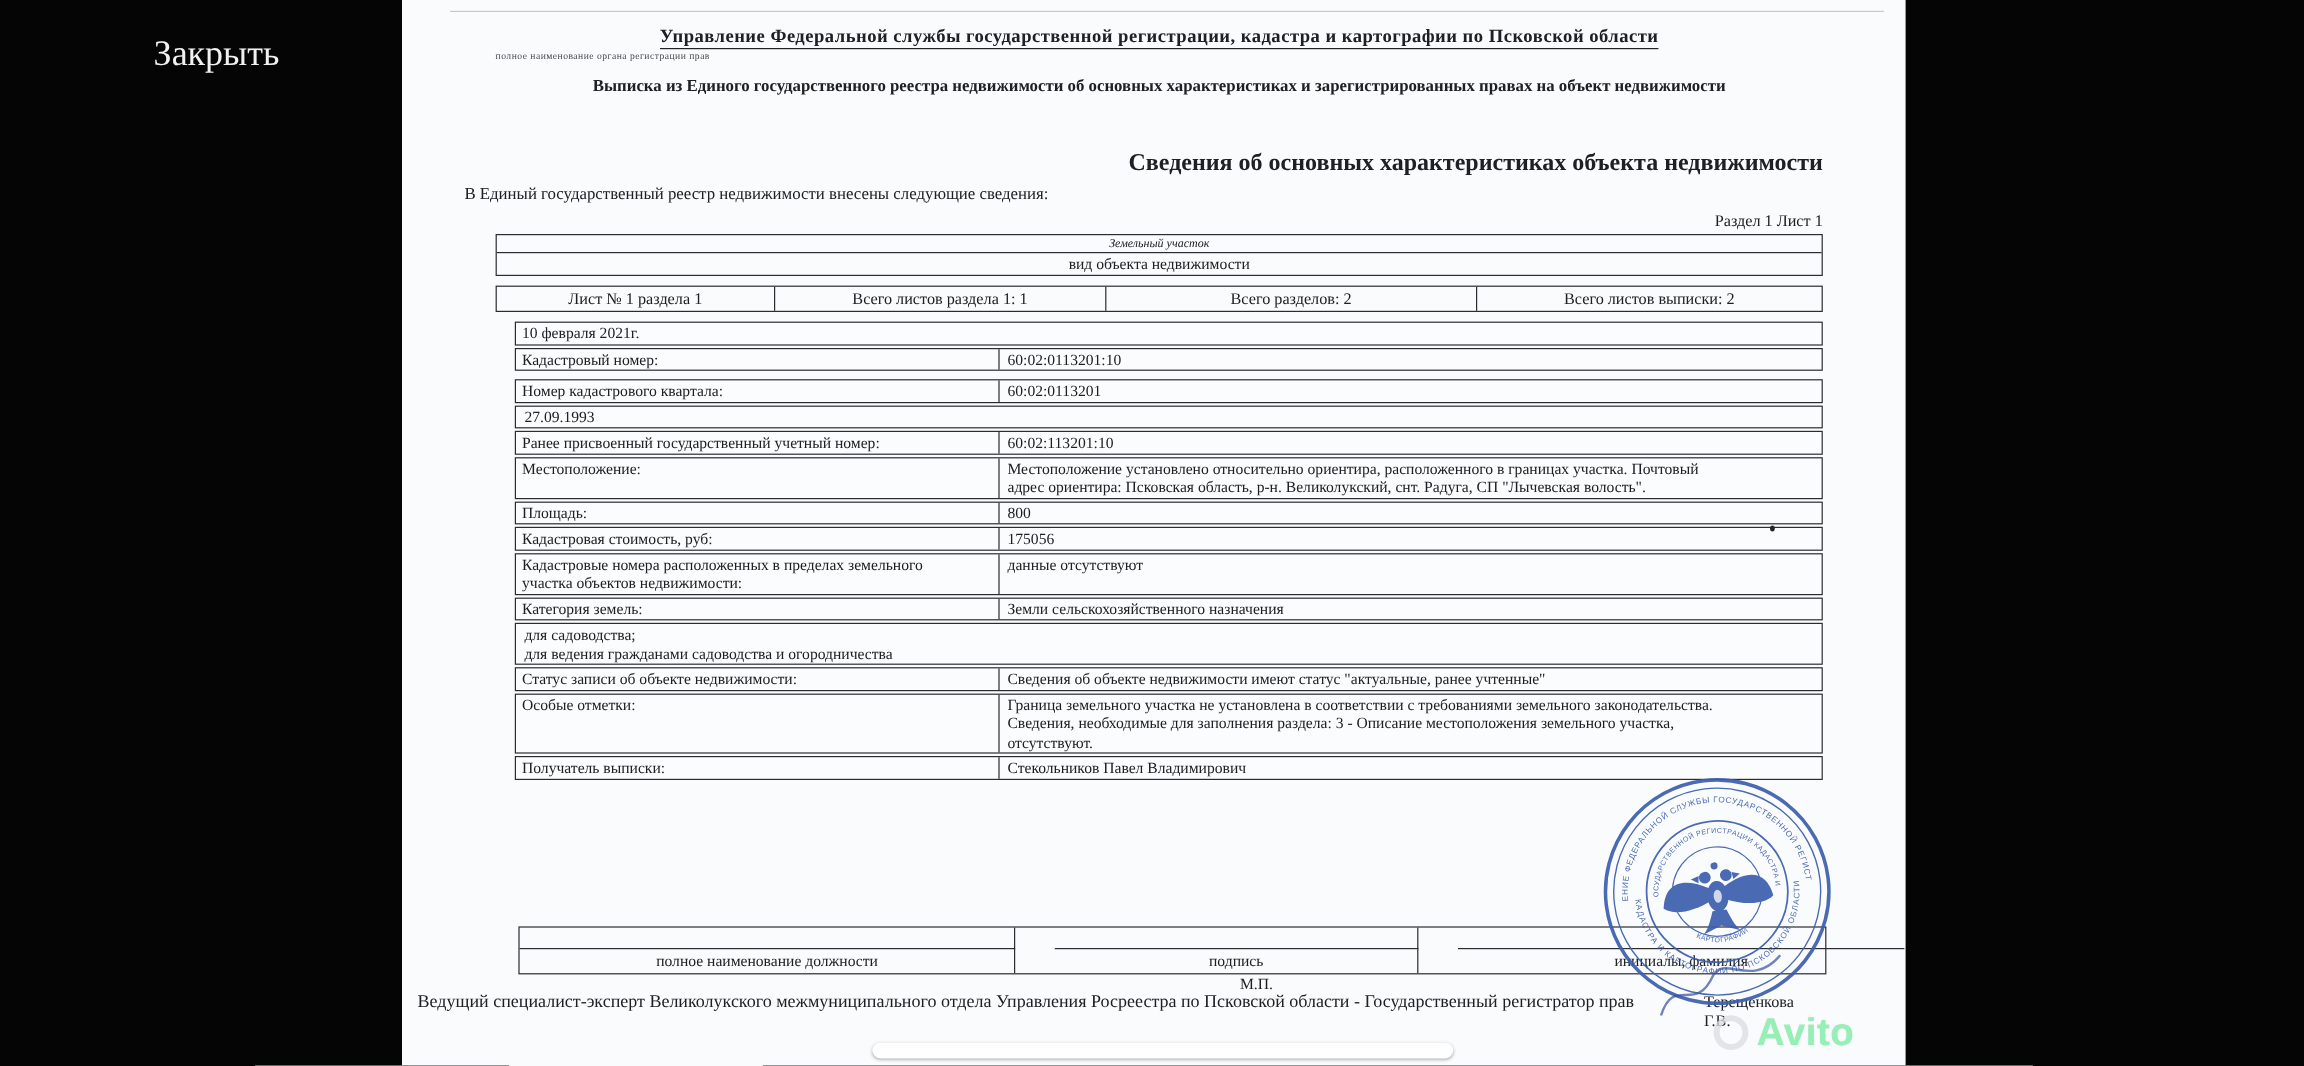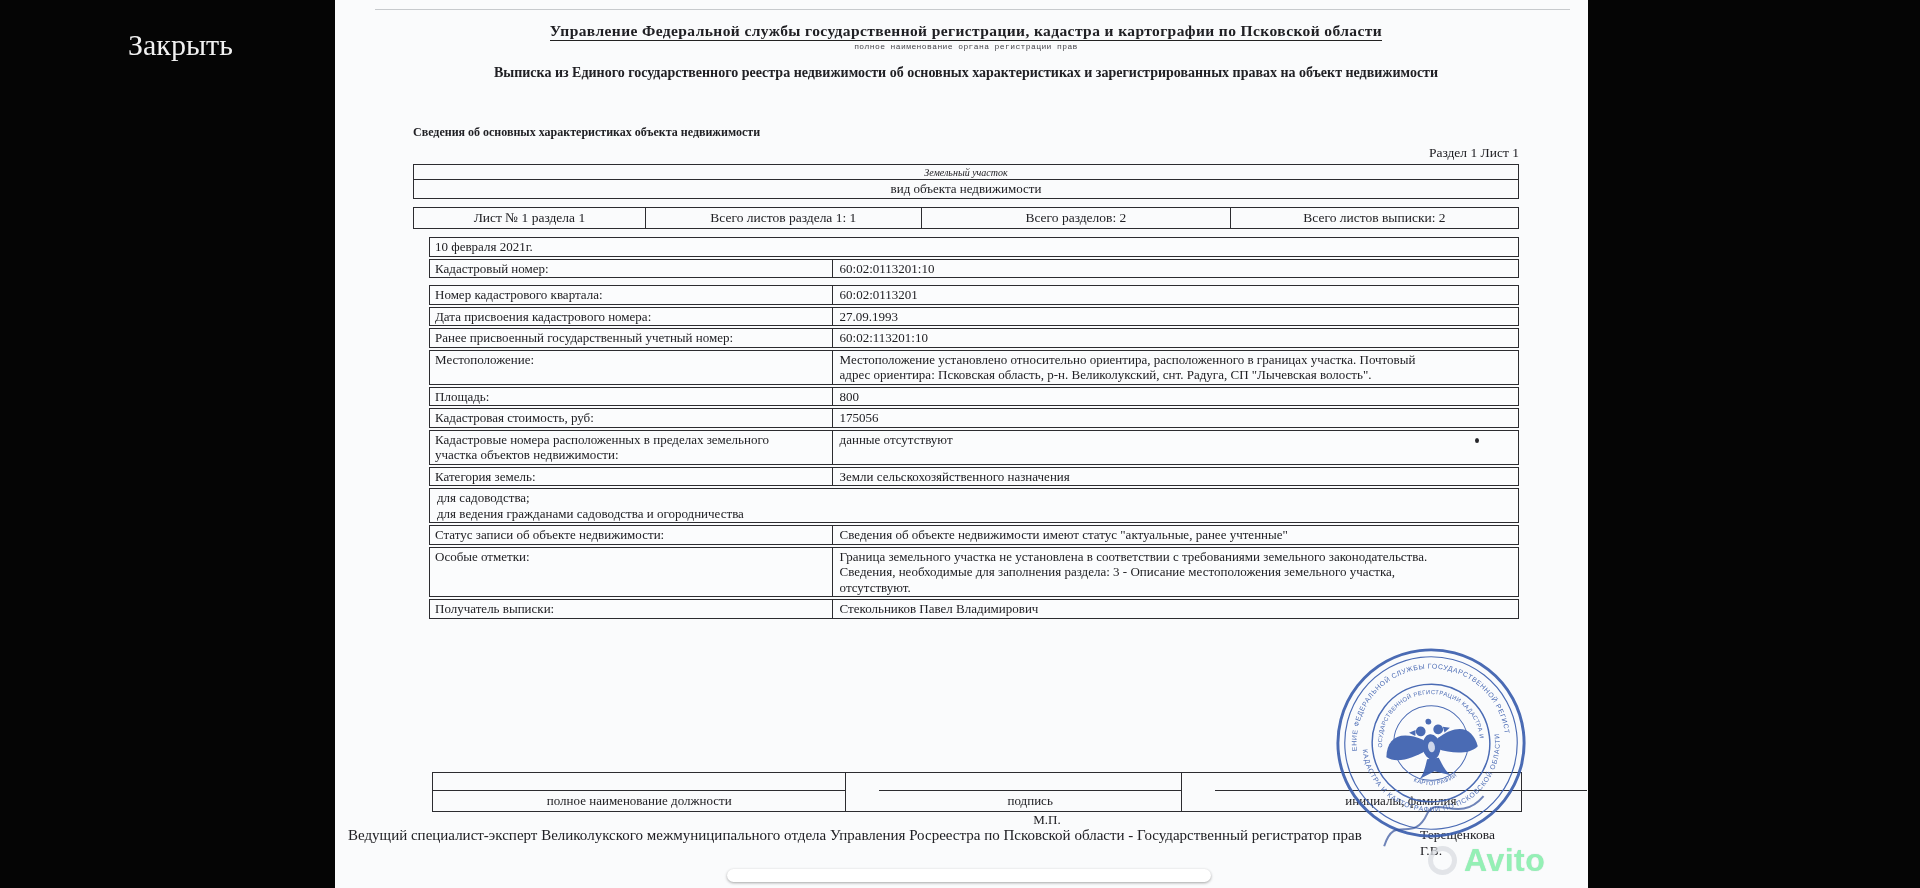--- a/index.html
+++ b/index.html
@@ -19,23 +19,23 @@
 
   
   .page{position:absolute;left:335px;top:0;width:1253px;height:888px;background:#fafbfc;
         color:#202024;z-index:10;}
   .page::before{content:"";position:absolute;left:40px;right:18px;top:9px;height:1px;
                 background:#c7cacd;}
   .doc-inner{position:absolute;left:78px;top:0;width:1106px;}
 
   .authority{margin-top:22px;text-align:center;font-size:15.5px;font-weight:bold;letter-spacing:.4px;}
   .authority span{border-bottom:1.5px solid #222;padding-bottom:1px;}
-  .authority-sub{text-align:center;font-size:8px;color:#46464c;margin-top:2px;letter-spacing:.4px;font-family:Liberation Mono, monospace;}
+  .authority-sub{font-size:8px;color:#46464c;margin-top:2px;letter-spacing:.4px;}
   .extract-title{margin-top:14px;text-align:center;font-size:14px;font-weight:bold;}
-  .section-heading{margin-top:44px;text-align:left;font-size:12px;font-weight:bold;}
+  .section-heading{margin-top:44px;text-align:right;font-size:20px;font-weight:bold;}
   .intro-line{margin-top:7px;margin-left:-26px;font-size:14px;}
   .section-page{margin-top:5px;text-align:right;font-size:13.5px;}
 
   .kind-table{margin-top:3px;border:1.5px solid #2c2c30;}
   .kind-table .k1{text-align:center;font-size:10px;padding:2px 0 1px;border-bottom:1px solid #2c2c30;font-style:italic;}
   .kind-table .k2{text-align:center;font-size:13px;padding:1px 0;}
 
   .sheet-header{margin-top:8px;display:grid;grid-template-columns:21% 25% 28% 26%;
                 border:1.5px solid #2c2c30;}
   .sheet-header div{text-align:center;font-size:13.5px;padding:2px 2px;border-right:1px solid #2c2c30;}
@@ -75,20 +75,21 @@
 <div class="page">
   <div class="doc-inner">
 
     <div class="authority">
       <span>Управление Федеральной службы государственной регистрации, кадастра и картографии по Псковской области</span>
     </div>
     <div class="authority-sub">полное наименование органа регистрации прав</div>
 
     <div class="extract-title">Выписка из Единого государственного реестра недвижимости об основных характеристиках и зарегистрированных правах на объект недвижимости</div>
     <div class="section-heading">Сведения об основных характеристиках объекта недвижимости</div>
+    <div class="intro-line">В Единый государственный реестр недвижимости внесены следующие сведения:</div>
     <div class="section-page">Раздел 1 Лист 1</div>
 
     <div class="kind-table">
       <div class="k1">Земельный участок</div>
       <div class="k2">вид объекта недвижимости</div>
     </div>
 
     <div class="sheet-header">
       <div>Лист № 1 раздела 1</div>
       <div>Всего листов раздела 1: 1</div>
@@ -102,21 +103,20 @@
       </div>
       <div class="row gap-after">
         <div class="lbl">Кадастровый номер:</div>
         <div class="val">60:02:0113201:10</div>
       </div>
       <div class="row">
         <div class="lbl">Номер кадастрового квартала:</div>
         <div class="val">60:02:0113201</div>
       </div>
       <div class="row">
-        <div class="lbl">Дата присвоения кадастрового номера:</div>
         <div class="val">27.09.1993</div>
       </div>
       <div class="row">
         <div class="lbl">Ранее присвоенный государственный учетный номер:</div>
         <div class="val">60:02:113201:10</div>
       </div>
       <div class="row">
         <div class="lbl">Местоположение:</div>
         <div class="val">Местоположение установлено относительно ориентира, расположенного в границах участка. Почтовый
 адрес ориентира: Псковская область, р-н. Великолукский, снт. Радуга, СП "Лычевская волость".</div>

